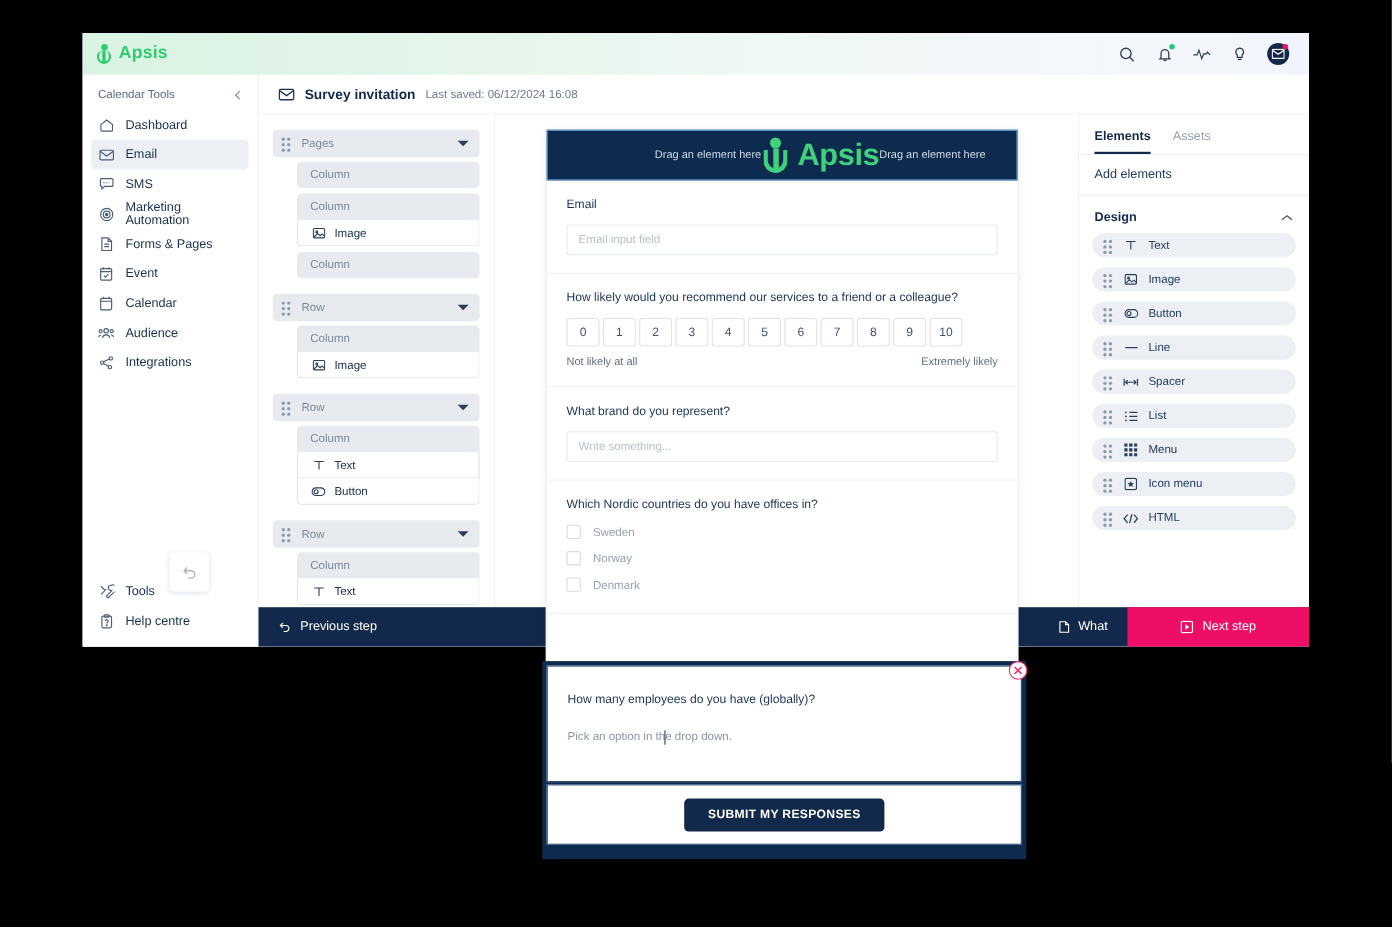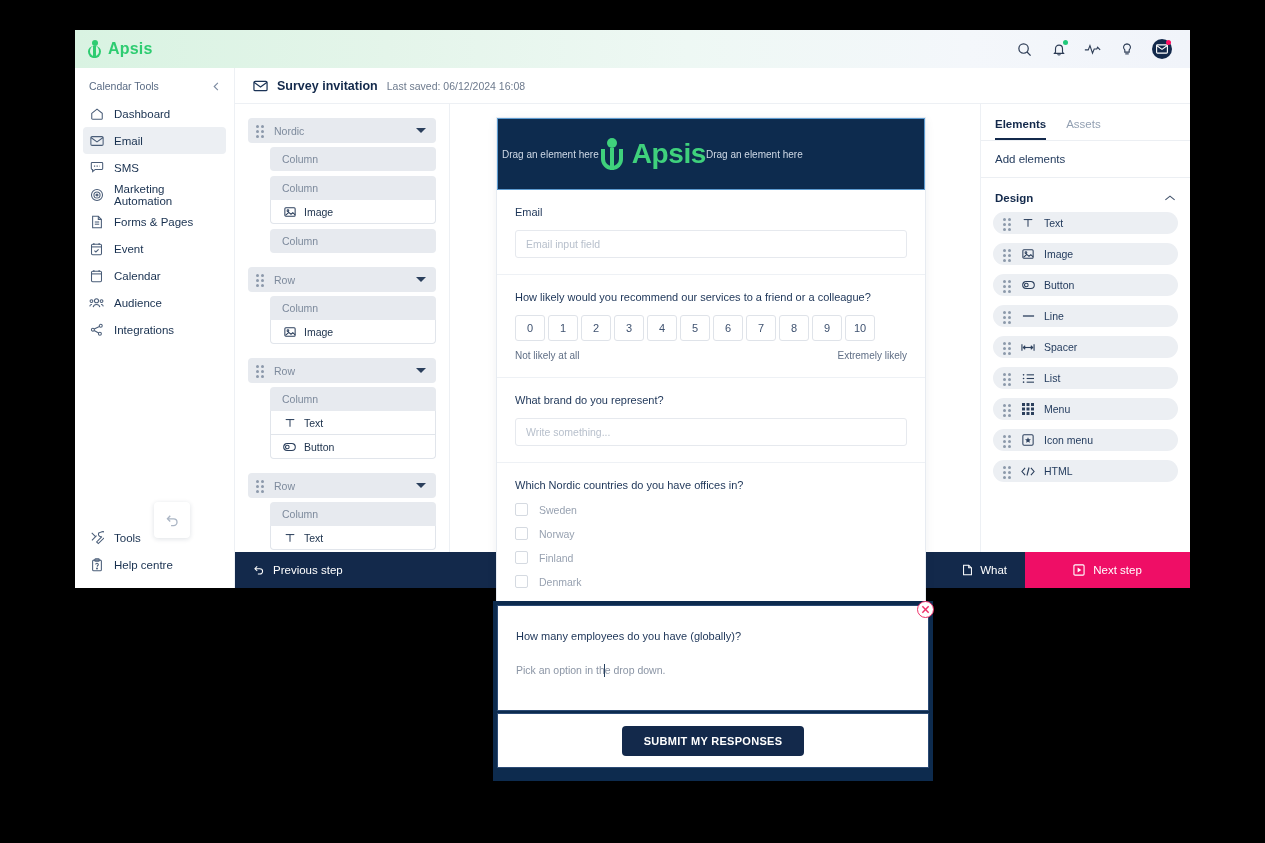--- a/index.html
+++ b/index.html
@@ -135,22 +135,22 @@
     background:#ef0e66; color:#ffffff; font-size:11.5px; width: 165px;
   }
 
   
   .email {
     position:absolute; left:497px; top:118px; width:428px;
     background:#ffffff; box-shadow: 0 0 0 1px #e7ebf1, 0 2px 10px rgba(20,40,70,.08);
     z-index: 5;
   }
   .em-header {
-    height:72px; background:#0d2b4e; display:flex; align-items:center; justify-content:flex-start;
-    padding: 0 4px; border:1px solid #5d9bd0;
+    height:46px; background:#0d2b4e; display:flex; align-items:center; justify-content:flex-end;
+    padding: 0 28px; border:1px solid #5d9bd0;
   }
   .em-drag { color:#cfd9e6; font-size:10px; }
   .em-logo { display:flex; align-items:center; gap:7px; }
   .em-mark { width: 26px; height: 32px; position:relative; }
   .em-mark .m-dot { position:absolute; left:8px; top:0; width:10px; height:10px; border-radius:50%; background:#3fd17c; }
   .em-mark .m-body { position:absolute; left:2px; top:11px; width:22px; height:21px; border:4.5px solid #3fd17c; border-top:none; border-radius: 0 0 12px 12px; }
   .em-mark .m-stem { position:absolute; left:11px; top:10px; width:4.5px; height:22px; background:#3fd17c; }
   .em-logo-name { color:#3fd17c; font-size:28px; font-weight:bold; letter-spacing:-0.4px; }
 
   .em-sec { padding: 16px 18px; border-bottom:1px solid #eef1f5; }
@@ -396,21 +396,21 @@
       <div class="tr-block">
         <div class="tr-row">
           <span class="tr-grip">
               <i></i>
               <i></i>
               <i></i>
               <i></i>
               <i></i>
               <i></i>
             </span>
-          <span>Nordic</span>
+          <span>Pages</span>
           <span class="tr-caret"></span>
         </div>
         <div class="tr-children">
           <div class="tr-col">
               <span>Column</span>
             </div>
           <div class="tr-col tight">
               <span>Column</span>
             </div>
           <div class="tr-leaf rounded-b">
@@ -813,24 +813,20 @@
       <div class="cb-row">
         <span class="cb-box"></span>
         <span class="cb-label">Sweden</span>
       </div>
       <div class="cb-row">
         <span class="cb-box"></span>
         <span class="cb-label">Norway</span>
       </div>
       <div class="cb-row">
         <span class="cb-box"></span>
-        <span class="cb-label">Finland</span>
-      </div>
-      <div class="cb-row">
-        <span class="cb-box"></span>
         <span class="cb-label">Denmark</span>
       </div>
     </div>
 
     <div class="em-sec last" style="height:92px;"></div>
     <div class="em-submit-wrap">
       <div class="em-submit">SUBMIT MY RESPONSES</div>
     </div>
   </div>
 

